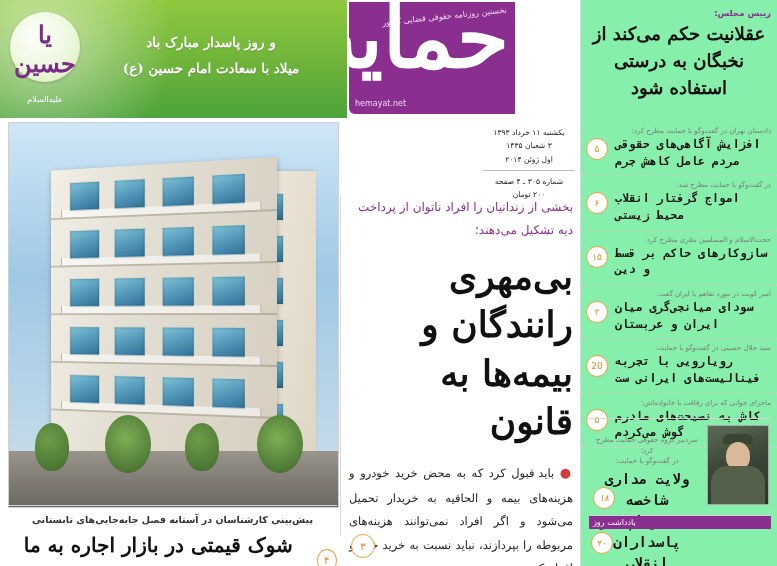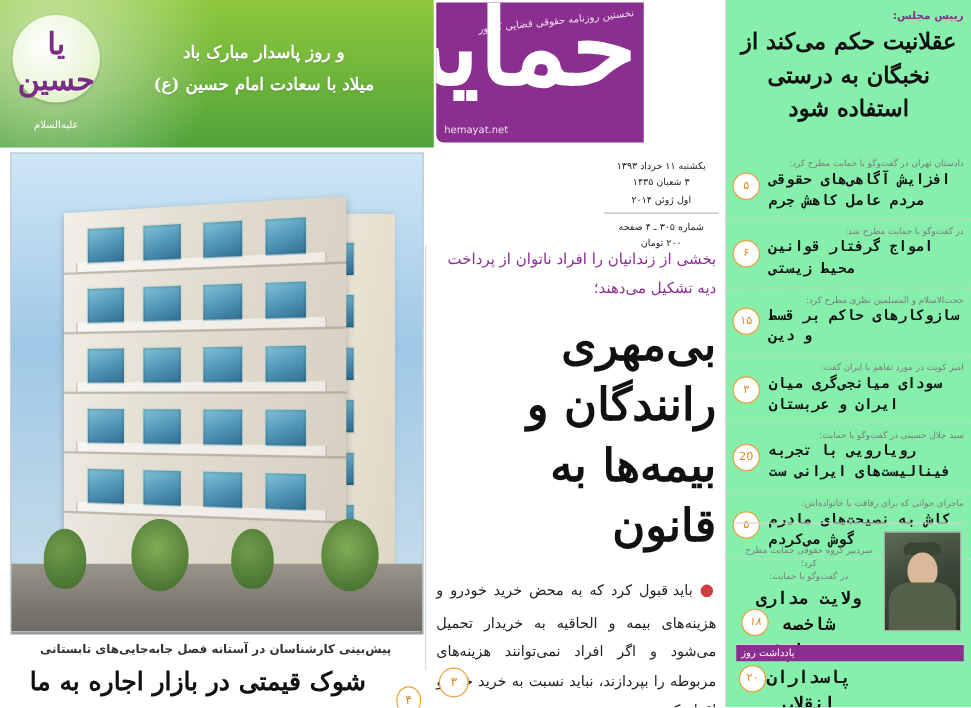--- a/index.html
+++ b/index.html
@@ -280,21 +280,21 @@
     <div class="sb-list">
 
       <div class="sb-item">
         <div class="kicker">دادستان تهران در گفت‌وگو با حمایت مطرح کرد:</div>
         <div class="ttl">افزایش آگاهی‌های حقوقی مردم عامل کاهش جرم</div>
         <div class="pg">۵</div>
       </div>
 
       <div class="sb-item">
         <div class="kicker">در گفت‌وگو با حمایت مطرح شد:</div>
-        <div class="ttl">امواج گرفتار قوانین محیط زیستی</div>
+        <div class="ttl">امواج گرفتار انقلاب محیط زیستی</div>
         <div class="pg">۶</div>
       </div>
 
       <div class="sb-item">
         <div class="kicker">حجت‌الاسلام و المسلمین نظری مطرح کرد:</div>
         <div class="ttl">سازوکارهای حاکم بر قسط و دین</div>
         <div class="pg">۱۵</div>
       </div>
 
       <div class="sb-item">

